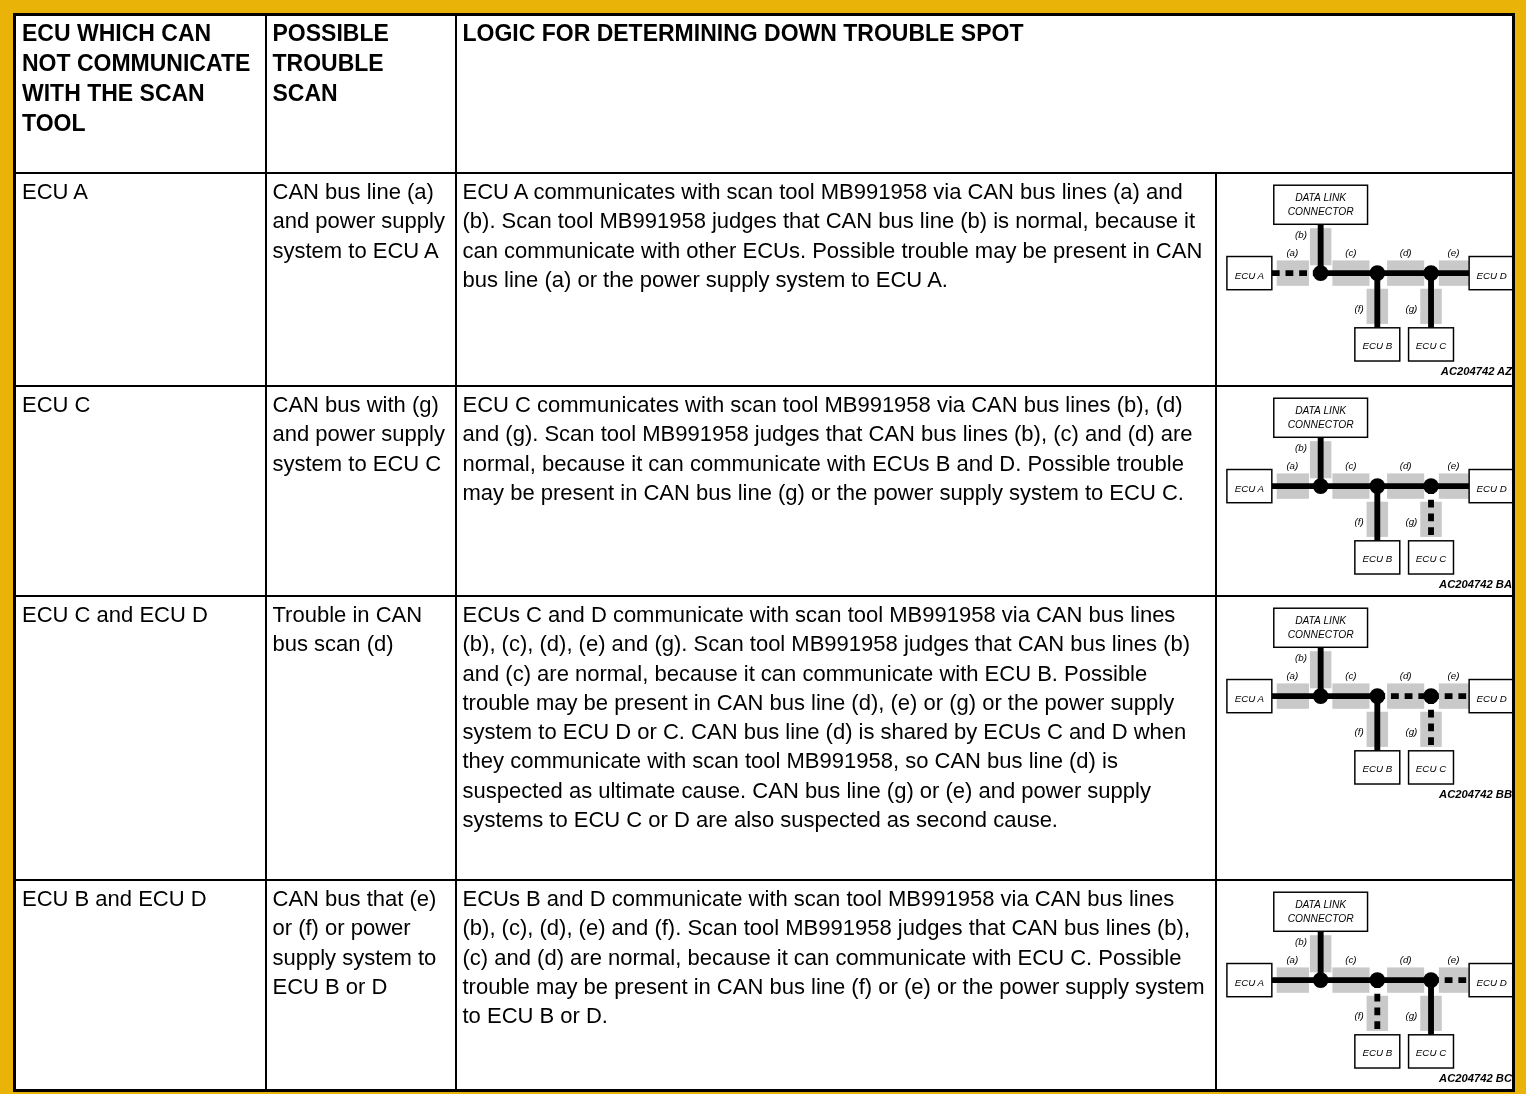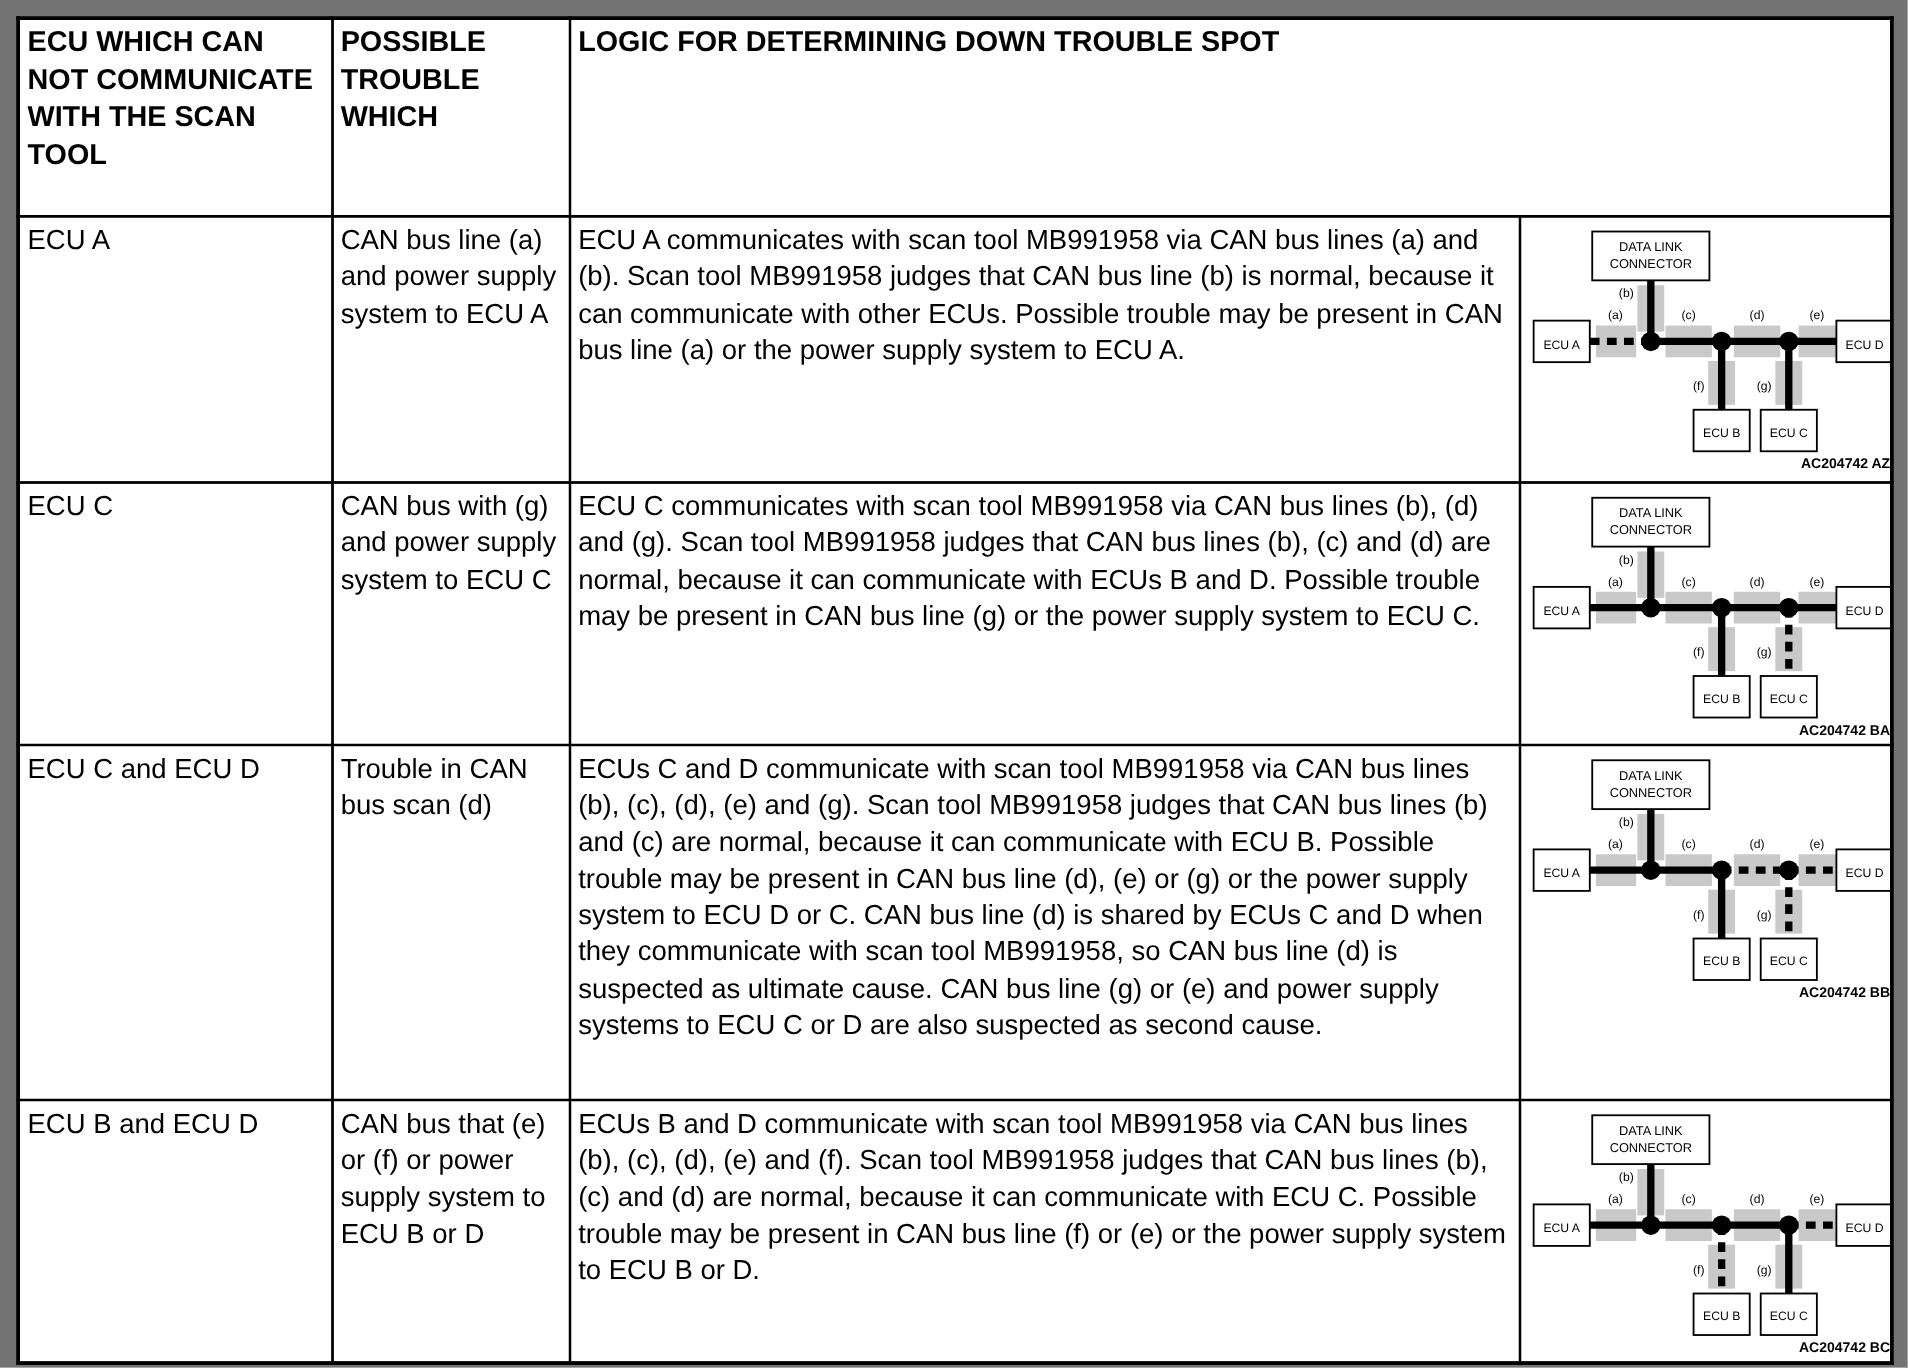--- a/index.html
+++ b/index.html
@@ -7,21 +7,21 @@
     padding: 0;
     background: #ffffff;
     font-family: "Liberation Sans", "DejaVu Sans", sans-serif;
     color: #000000;
   }
   .page {
     width: 1526px;
     height: 1094px;
     box-sizing: border-box;
     padding: 13px 13px 12px 13px;
-    background: #737373;
+    background: #eab308;
   }
   table.trouble-table {
     border-collapse: collapse;
     table-layout: fixed;
     width: 1499px;
   }
   table.trouble-table col.c1 { width: 251px; }
   table.trouble-table col.c2 { width: 190px; }
   table.trouble-table col.c3 { width: 760px; }
   table.trouble-table col.c4 { width: 298px; }
@@ -50,38 +50,39 @@
     padding: 2px 2px;
     vertical-align: top;
   }
   tr.r1 td { height: 205px; }
   tr.r2 td { height: 198px; }
   tr.r3 td { height: 276px; margin-top: 28px; }
   tr.r4 td { height: 200px; }
   .diagram-wrap {
     width: 293px;
     margin: 0 auto;
+    font-style: italic;
   }
   .diagram-wrap svg { display: block; width: 293px; height: 202px; }
 </style>
 </head>
 <body>
 
 <div class="page">
   <table class="trouble-table">
     <colgroup>
       <col class="c1">
         <col class="c2">
         <col class="c3">
         <col class="c4">
     </colgroup>
     <thead>
       <tr>
         <th class="hdr">ECU WHICH CAN NOT COMMUNICATE WITH THE SCAN TOOL</th>
-        <th class="hdr">POSSIBLE TROUBLE WHICH</th>
+        <th class="hdr">POSSIBLE TROUBLE SCAN</th>
         <th class="hdr" colspan="2">LOGIC FOR DETERMINING DOWN TROUBLE SPOT</th>
       </tr>
     </thead>
     <tbody>
       <tr class="r1">
         <td class="body-cell">ECU A</td>
         <td class="body-cell">CAN bus line (a) and power supply system to ECU A</td>
         <td class="body-cell">ECU A communicates with scan tool MB991958 via CAN bus lines (a) and (b). Scan tool MB991958 judges that CAN bus line (b) is normal, because it can communicate with other ECUs. Possible trouble may be present in CAN bus line (a) or the power supply system to ECU A.</td>
         <td class="diagram-cell">
           <div class="diagram-wrap">

